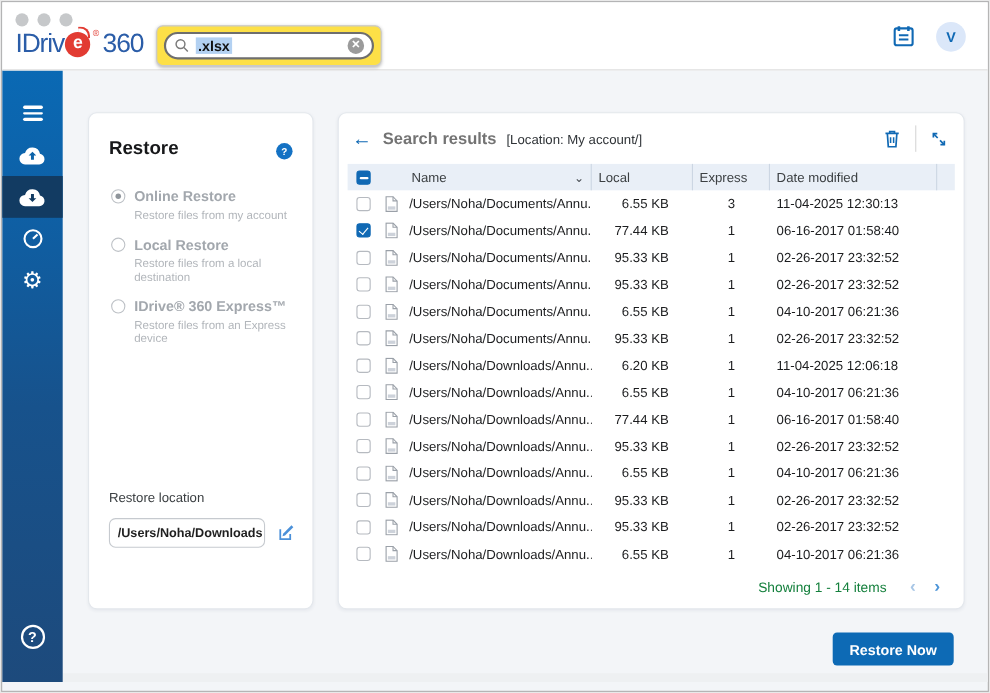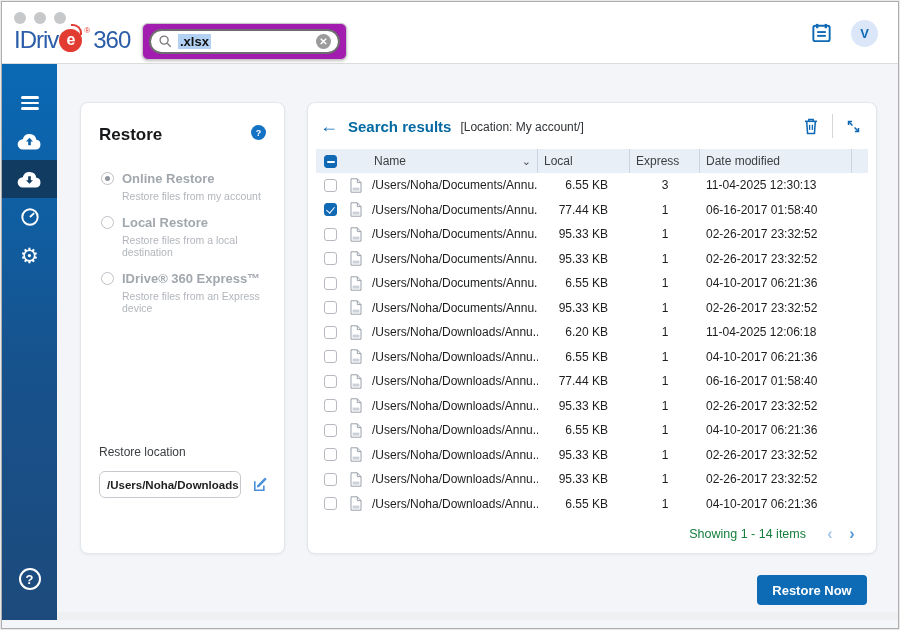--- a/index.html
+++ b/index.html
@@ -8,21 +8,21 @@
 
   
   .topbar { position:absolute; top:0; left:0; right:0; height:62px; background:#fff; border-bottom:1px solid #dcdcdc; z-index:5; }
   .traffic { position:absolute; top:10px; width:12px; height:12px; border-radius:50%; background:#c6c8ca; }
   .t1{left:12px;} .t2{left:32px;} .t3{left:52px;}
   .logo { position:absolute; left:12px; top:24px; display:flex; align-items:center; white-space:nowrap; }
   .logo-txt { font-size:24px; font-weight:normal; color:#2b5da8; letter-spacing:-1px; }
   .logo-e { position:relative; display:inline-flex; align-items:center; justify-content:center; width:23px; height:23px; margin:0 1px; background:#e23b32; border-radius:50%; color:#fff; font-size:16px; font-weight:bold; }
   .logo-e::before { content:""; position:absolute; top:-5px; right:0px; width:9px; height:9px; border:2.5px solid #e23b32; border-bottom:none; border-left:none; border-radius:0 9px 0 0; }
   .logo-reg { font-size:8px; color:#e23b32; vertical-align:top; margin:0 3px 10px 1px; align-self:flex-start; }
-  .search-wrap { position:absolute; left:140px; top:21px; width:205px; height:37px; background:#a21caf; border:1px solid #c9c9c9; border-radius:6px; box-shadow:0 1px 3px rgba(0,0,0,.25); padding:5px 6px; }
+  .search-wrap { position:absolute; left:140px; top:21px; width:205px; height:37px; background:#fde047; border:1px solid #c9c9c9; border-radius:6px; box-shadow:0 1px 3px rgba(0,0,0,.25); padding:5px 6px; }
   .search-pill { display:flex; align-items:center; height:25px; border:2px solid #6e6e6e; border-radius:14px; padding:0 7px; background:#fff; }
   .search-val { font-size:13px; font-weight:bold; color:#111; background:#b3d1f2; padding:0 2px; margin-left:5px; }
   .search-clear { margin-left:auto; width:15px; height:15px; border-radius:50%; background:#9b9b9b; color:#fff; font-size:10px; line-height:15px; text-align:center; font-weight:bold; }
   .top-right { position:absolute; right:20px; top:0; height:62px; display:flex; align-items:center; gap:18px; }
   .avatar { width:27px; height:27px; border-radius:50%; background:#dbe7f9; color:#1069b4; font-weight:bold; font-size:13px; display:flex; align-items:center; justify-content:center; }
 
   
   .sidebar { position:absolute; top:62px; left:0; width:55px; bottom:8px; background:linear-gradient(180deg,#0a69b4 0%,#0d62a9 18%,#17528c 55%,#1d4a7c 100%); z-index:4; }
   .side-items { position:absolute; top:20px; left:0; right:0; }
   .side-item { height:38px; display:flex; align-items:center; justify-content:center; cursor:pointer; }
@@ -33,40 +33,40 @@
   .side-help { position:absolute; bottom:30px; left:0; right:0; display:flex; justify-content:center; }
   .help-ring { width:22px; height:22px; border:2px solid #fff; border-radius:50%; color:#fff; font-size:13px; font-weight:bold; display:flex; align-items:center; justify-content:center; }
 
   
   .main { position:absolute; top:62px; left:55px; right:0; bottom:8px; background:#f3f5f8; }
   .bottom-strip { position:absolute; bottom:0; left:0; right:0; height:8px; background:#eef0f2; }
   .card { position:absolute; background:#fff; border:1px solid #e3e7ec; border-radius:8px; box-shadow:0 1px 3px rgba(30,50,80,.06); }
 
   
   .restore-card { left:23px; top:38px; width:205px; height:452px; }
-  .rp-head { display:flex; align-items:flex-start; padding:22px 18px 0 18px; }
+  .rp-head { display:flex; align-items:flex-end; padding:22px 18px 0 18px; }
   .rp-title { font-size:17px; font-weight:bold; color:#17181a; }
   .rp-help { margin-left:auto; width:15px; height:15px; border-radius:50%; background:#1472c4; color:#fff; font-size:9px; font-weight:bold; display:flex; align-items:center; justify-content:center; }
   .rp-options { padding:26px 14px 0 20px; }
   .rp-option { margin-bottom:13px; }
   .rp-opt-row { display:flex; align-items:center; gap:8px; }
   .radio { width:13px; height:13px; border:1.5px solid #bdc1c6; border-radius:50%; flex:0 0 auto; position:relative; }
   .radio.selected::after { content:""; position:absolute; left:3px; top:3px; width:5px; height:5px; border-radius:50%; background:#8f959b; }
   .rp-opt-label { font-size:13px; color:#a2a7ad; font-weight:bold; }
   .rp-opt-desc { font-size:10.5px; color:#b2b6bb; margin:4px 0 0 21px; }
   .rp-location { position:absolute; left:18px; right:14px; top:342px; }
   .rp-loc-label { font-size:12px; color:#3c4043; }
   .rp-loc-row { display:flex; align-items:center; gap:10px; margin-top:12px; }
   .rp-loc-input { width:146px; height:27px; border:1px solid #c6cacf; border-radius:6px; font-size:11.5px; font-weight:bold; color:#1f1f1f; display:flex; align-items:center; padding:0 7px; white-space:nowrap; overflow:hidden; }
 
   
   .results-card { left:250px; top:38px; width:570px; height:452px; }
   .res-head { display:flex; align-items:center; height:46px; padding:0 14px 0 12px; }
   .back-arrow { color:#1069b4; font-size:18px; font-weight:bold; cursor:pointer; }
-  .res-title { font-size:15px; font-weight:bold; color:#0369a1; margin-left:10px; }
+  .res-title { font-size:15px; font-weight:bold; color:#737373; margin-left:10px; }
   .res-loc { font-size:12px; color:#2f3337; margin-left:9px; padding-top:2px; }
   .res-actions { margin-left:auto; display:flex; align-items:center; gap:12px; }
   .vdiv { width:1px; height:24px; background:#d6d6d6; }
   .icon-btn { display:flex; align-items:center; justify-content:center; cursor:pointer; }
 
   .tbl { margin:0 8px; }
   .tbl-grid { display:grid; grid-template-columns:28px 24px 1fr 92px 70px 152px 16px; align-items:center; }
   .tbl-header { height:24px; background:#e9eff7; font-size:12px; color:#3c4043; }
   .tbl-header .hcell { height:24px; display:flex; align-items:center; padding-left:6px; border-right:1px solid #ccd6e3; }
   .tbl-header .hcell.last { border-right:none; }

